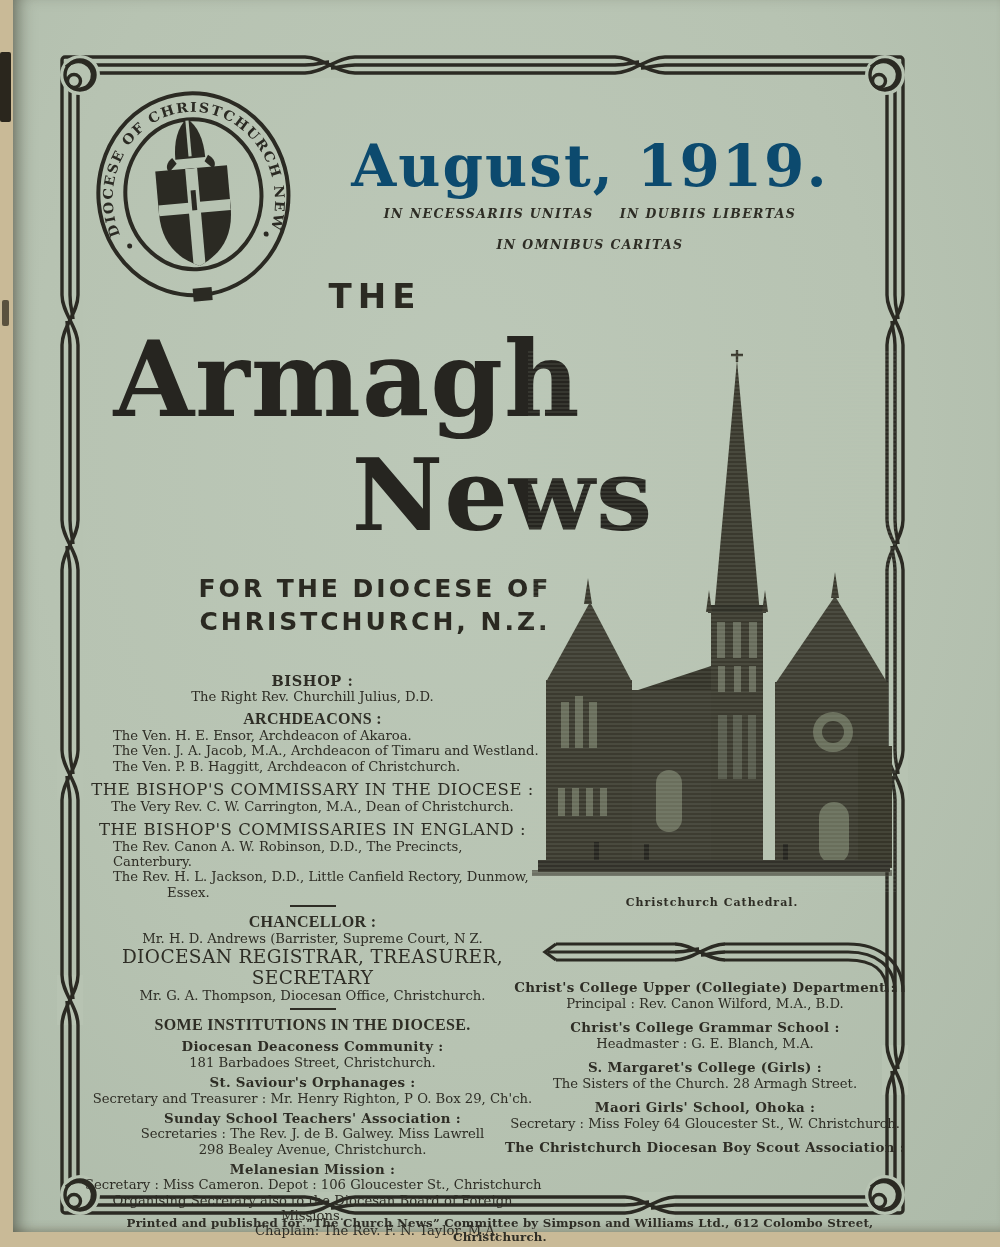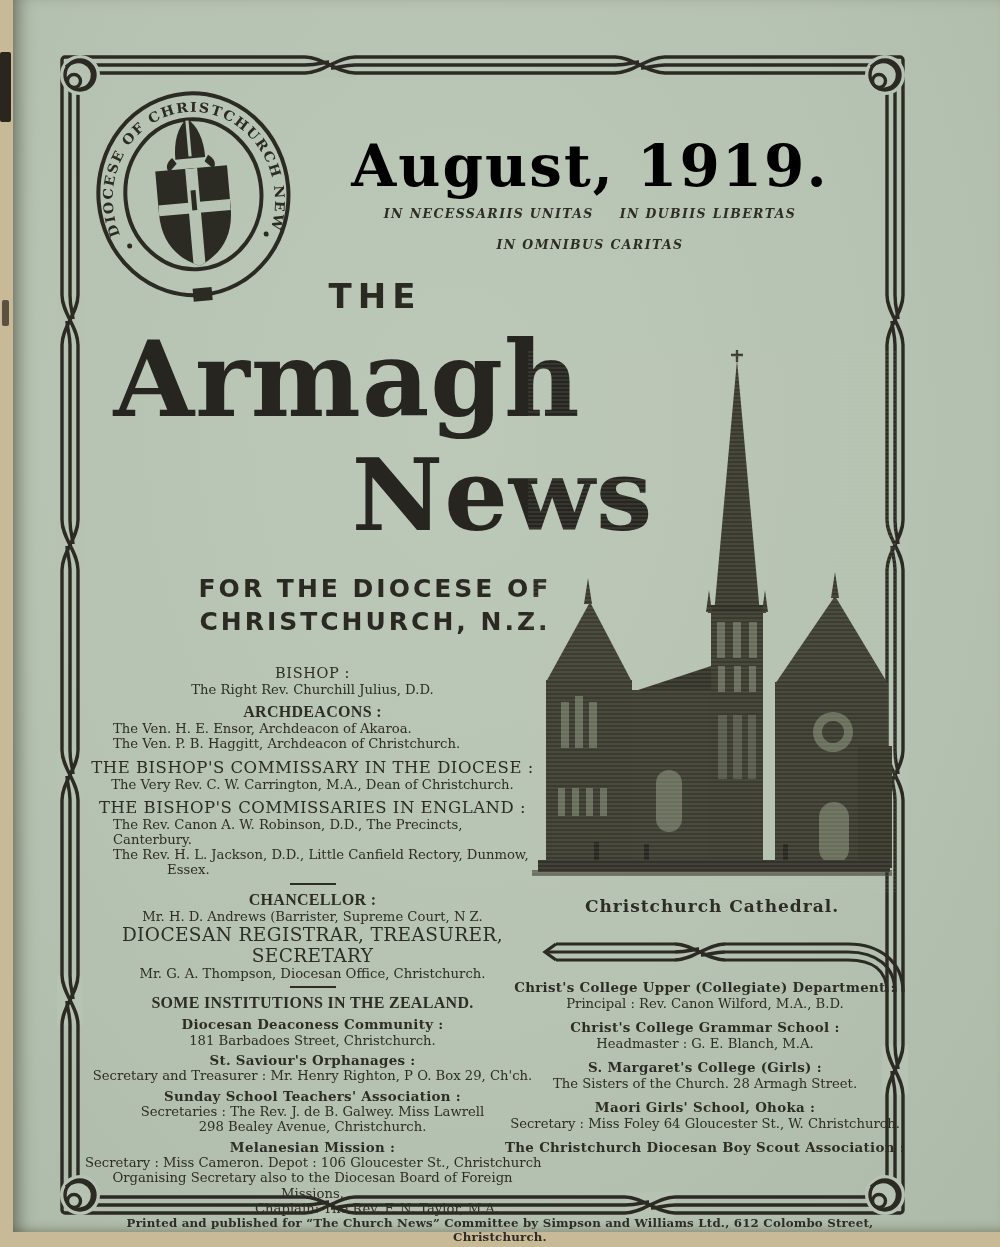--- a/index.html
+++ b/index.html
@@ -17,49 +17,49 @@
       radial-gradient(ellipse at 45% 35%, #bcc8b8 0%, #b7c3b2 55%, #adbaa9 100%);
     box-shadow:inset 14px 0 18px -10px rgba(40,38,25,.55), inset 0 -8px 10px -6px rgba(90,80,55,.35);
   }
   .spine-nick{position:absolute;left:0;top:52px;width:11px;height:70px;background:#2a261d;border-radius:2px;}
   .spine-nick2{position:absolute;left:2px;top:300px;width:7px;height:26px;background:#5a523f;border-radius:2px;}
 
   .abs{position:absolute;}
   .ctr{text-align:center;}
 
   
-  .issue-date{left:320px;top:132px;width:540px;font-weight:700;font-size:58px;letter-spacing:2px;color:#000000;}
+  .issue-date{left:320px;top:132px;width:540px;font-weight:700;font-size:58px;letter-spacing:2px;color:#0c4a6e;}
   .motto{left:320px;top:206px;width:540px;font-style:italic;font-weight:700;font-size:12.5px;letter-spacing:1.4px;color:#2e2d25;}
   .motto span{margin:0 13px;}
   .motto2{left:320px;top:225px;width:540px;font-style:italic;font-weight:700;font-size:12.5px;letter-spacing:1.4px;color:#2e2d25;margin-top:12px;}
   .article-the{left:280px;top:276px;width:190px;font-family:"DejaVu Sans",sans-serif;font-weight:700;font-size:34px;letter-spacing:6px;color:#2b2a22;}
   .title-word1{left:112px;top:318px;width:470px;font-weight:700;font-size:104px;letter-spacing:1px;color:#262520;}
   .title-word2{left:330px;top:436px;width:345px;font-weight:700;font-size:100px;letter-spacing:1px;color:#262520;}
   .subtitle1{left:125px;top:574px;width:500px;font-family:"DejaVu Sans",sans-serif;font-weight:700;font-size:25px;letter-spacing:3px;color:#2b2a22;}
   .subtitle2{left:125px;top:607px;width:500px;font-family:"DejaVu Sans",sans-serif;font-weight:700;font-size:25px;letter-spacing:3px;color:#2b2a22;}
 
   
   .directory{left:85px;top:660px;width:455px;font-size:13.2px;line-height:15.2px;color:#2e2d25;text-align:center;}
-  .directory .h1{font-size:14.5px;font-weight:400;line-height:17px;margin-top:5px;letter-spacing:.6px;}
+  .directory .h1{font-size:14.5px;font-weight:700;line-height:17px;margin-top:12px;letter-spacing:.6px;}
   .directory .h2{font-size:16px;line-height:18px;margin-top:6px;letter-spacing:.3px;font-weight:600;font-family:Liberation Serif, serif;}
   .directory .h3{font-size:18.5px;line-height:21px;letter-spacing:.4px;}
   .directory .h4{font-size:16.5px;line-height:19px;margin-top:6px;letter-spacing:.5px;}
   .ta-l{text-align:left;padding-left:28px;}
   .indent{text-align:left;padding-left:82px;}
   .rule{width:46px;border-top:2px solid #2e2d25;margin:5px auto 2px auto;}
   .inst-name{font-weight:700;font-size:13.4px;line-height:15.6px;margin-top:5px;letter-spacing:.3px;}
   .hostel-line{text-align:left;padding-left:170px;}
 
   
   .institutions-right{left:505px;top:975px;width:400px;font-size:13.2px;line-height:15.4px;color:#2e2d25;text-align:center;}
   .institutions-right .item{margin-bottom:9px;}
 
   
   .cathedral{left:528px;top:350px;width:368px;height:542px;}
-  .caption{left:528px;top:896px;width:368px;font-weight:700;font-size:17px;letter-spacing:1px;color:#2e2d25;}
+  .caption{left:528px;top:896px;width:368px;font-weight:700;font-size:11px;letter-spacing:1px;color:#2e2d25;}
 
   
   .imprint{left:110px;top:1216px;width:780px;font-weight:700;font-size:11.8px;letter-spacing:.2px;color:#2e2d25;}
 
   svg{display:block;}
   .seal-svg{left:88px;top:90px;transform:rotate(-5deg);}
 </style>
 </head>
 <body>
 
@@ -230,41 +230,42 @@
     </g>
   </svg>
   <div class="abs ctr caption">Christchurch Cathedral.</div>
 
   <div class="abs directory">
     <div class="h1">BISHOP :</div>
     <div>The Right Rev. Churchill Julius, D.D.</div>
 
     <div class="h2">ARCHDEACONS :</div>
     <div class="ta-l">The Ven. H. E. Ensor, Archdeacon of Akaroa.</div>
+    <div class="ta-l">The Ven. J. A. Jacob, M.A., Archdeacon of Timaru and Westland.</div>
     <div class="ta-l">The Ven. P. B. Haggitt, Archdeacon of Christchurch.</div>
 
     <div class="h4">THE BISHOP'S COMMISSARY IN THE DIOCESE :</div>
     <div>The Very Rev. C. W. Carrington, M.A., Dean of Christchurch.</div>
 
     <div class="h4">THE BISHOP'S COMMISSARIES IN ENGLAND :</div>
     <div class="ta-l">The Rev. Canon A. W. Robinson, D.D., The Precincts, Canterbury.</div>
     <div class="ta-l">The Rev. H. L. Jackson, D.D., Little Canfield Rectory, Dunmow,</div>
     <div class="indent">Essex.</div>
 
     <div class="rule"></div>
 
     <div class="h2">CHANCELLOR :</div>
     <div>Mr. H. D. Andrews (Barrister, Supreme Court, N Z.</div>
 
     <div class="h3">DIOCESAN REGISTRAR, TREASURER, SECRETARY</div>
     <div>Mr. G. A. Thompson, Diocesan Office, Christchurch.</div>
 
     <div class="rule"></div>
 
-    <div class="h2">SOME INSTITUTIONS IN THE ZEALAND.</div>
+    <div class="h2">SOME INSTITUTIONS IN THE DIOCESE.</div>
 
     <div>
       <div class="inst-name">Diocesan Deaconess Community :</div>
       <div>181 Barbadoes Street, Christchurch.</div>
     </div>
     <div>
       <div class="inst-name">St. Saviour's Orphanages :</div>
       <div>Secretary and Treasurer :   Mr. Henry Righton, P O. Box 29, Ch'ch.</div>
     </div>
     <div>

